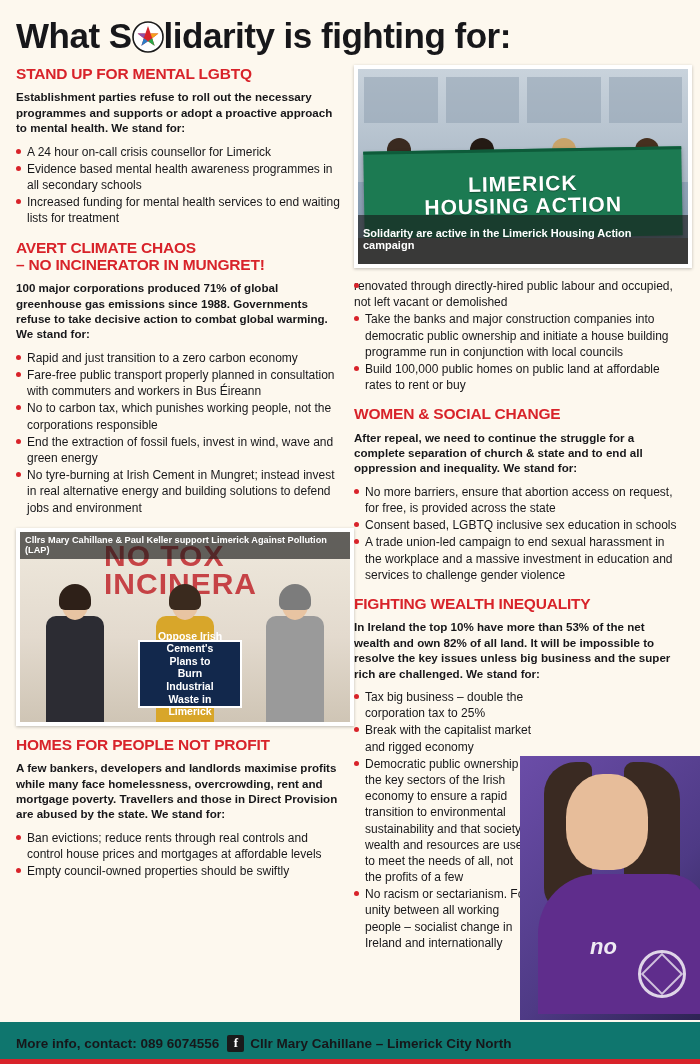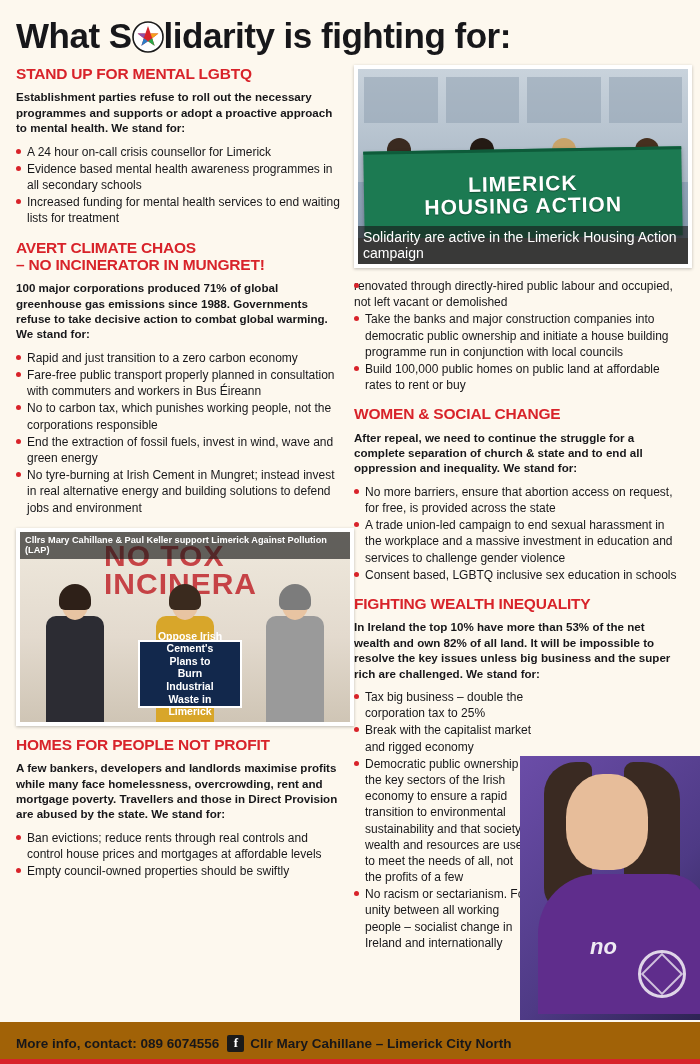--- a/index.html
+++ b/index.html
@@ -92,23 +92,23 @@
     position: relative;
     background: #b9bfc4;
     overflow: hidden;
     margin-bottom: 10px;
   }
   .photo .caption {
     position: absolute;
     left: 0; right: 0; bottom: 0;
     background: rgba(25,25,25,0.62);
     color: #fff;
-    font-size: 14px;
-    font-weight: normal;
-    padding: 3px 5px;
+    font-size: 11px;
+    font-weight: bold;
+    padding: 12px 5px;
     line-height: 1.15;
   }
   .photo .caption-top {
     position: absolute;
     left: 0; right: 0; top: 0;
     background: rgba(25,25,25,0.66);
     color: #fff;
     font-size: 9.2px;
     font-weight: bold;
     padding: 3px 5px;
@@ -226,21 +226,21 @@
   .woman-logo:before {
     content:""; position:absolute; inset: 6px; border:2px solid rgba(255,255,255,.7);
     transform: rotate(45deg);
   }
 
   
   .footer {
     position: absolute;
     left: 0; right: 0; bottom: 0;
     height: 42px;
-    background: #a16207;
+    background: #0f766e;
     display: flex;
     align-items: center;
     padding: 0 16px;
     box-sizing: border-box;
     font-weight: bold;
     font-size: 13.5px;
   }
   .footer .fb {
     display: inline-flex;
     align-items: center;
@@ -378,22 +378,22 @@
       <ul class="bullets">
         <li style="padding-left:0;">renovated through directly-hired public labour and occupied, not left vacant or demolished</li>
         <li>Take the banks and major construction companies into democratic public ownership and initiate a house building programme run in conjunction with local councils</li>
         <li>Build 100,000 public homes on public land at affordable rates to rent or buy</li>
       </ul>
 
       <h2 class="sec">WOMEN &amp; SOCIAL CHANGE</h2>
       <p class="lead">After repeal, we need to continue the struggle for a complete separation of church &amp; state and to end all oppression and inequality. We stand for:</p>
       <ul class="bullets">
         <li>No more barriers, ensure that abortion access on request, for free, is provided across the state</li>
+        <li>Consent based, LGBTQ inclusive sex education in schools</li>
         <li>A trade union-led campaign to end sexual harassment in the workplace and a massive investment in education and services to challenge gender violence</li>
-        <li>Consent based, LGBTQ inclusive sex education in schools</li>
       </ul>
 
       <h2 class="sec">FIGHTING WEALTH INEQUALITY</h2>
       <p class="lead">In Ireland the top 10% have more than 53% of the net wealth and own 82% of all land. It will be impossible to resolve the key issues unless big business and the super rich are challenged. We stand for:</p>
       <ul class="bullets" style="width:178px;">
         <li>Tax big business – double the corporation tax to 25%</li>
         <li>Break with the capitalist market and rigged economy</li>
         <li>Democratic public ownership of the key sectors of the Irish economy to ensure a rapid transition to environmental sustainability and that society's wealth and resources are used to meet the needs of all, not the profits of a few</li>
         <li>No racism or sectarianism. For unity between all working people – socialist change in Ireland and internationally</li>
       </ul>

